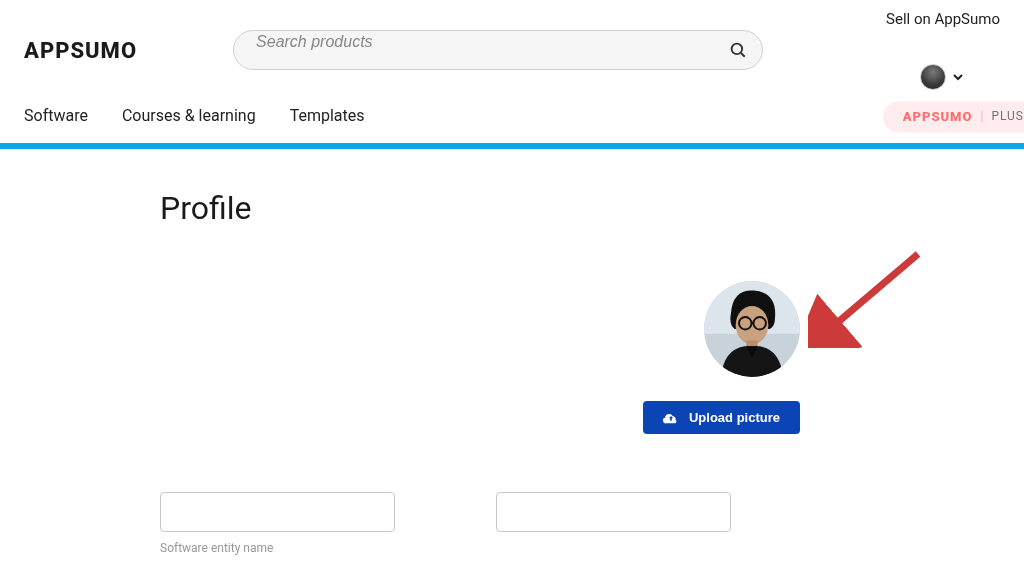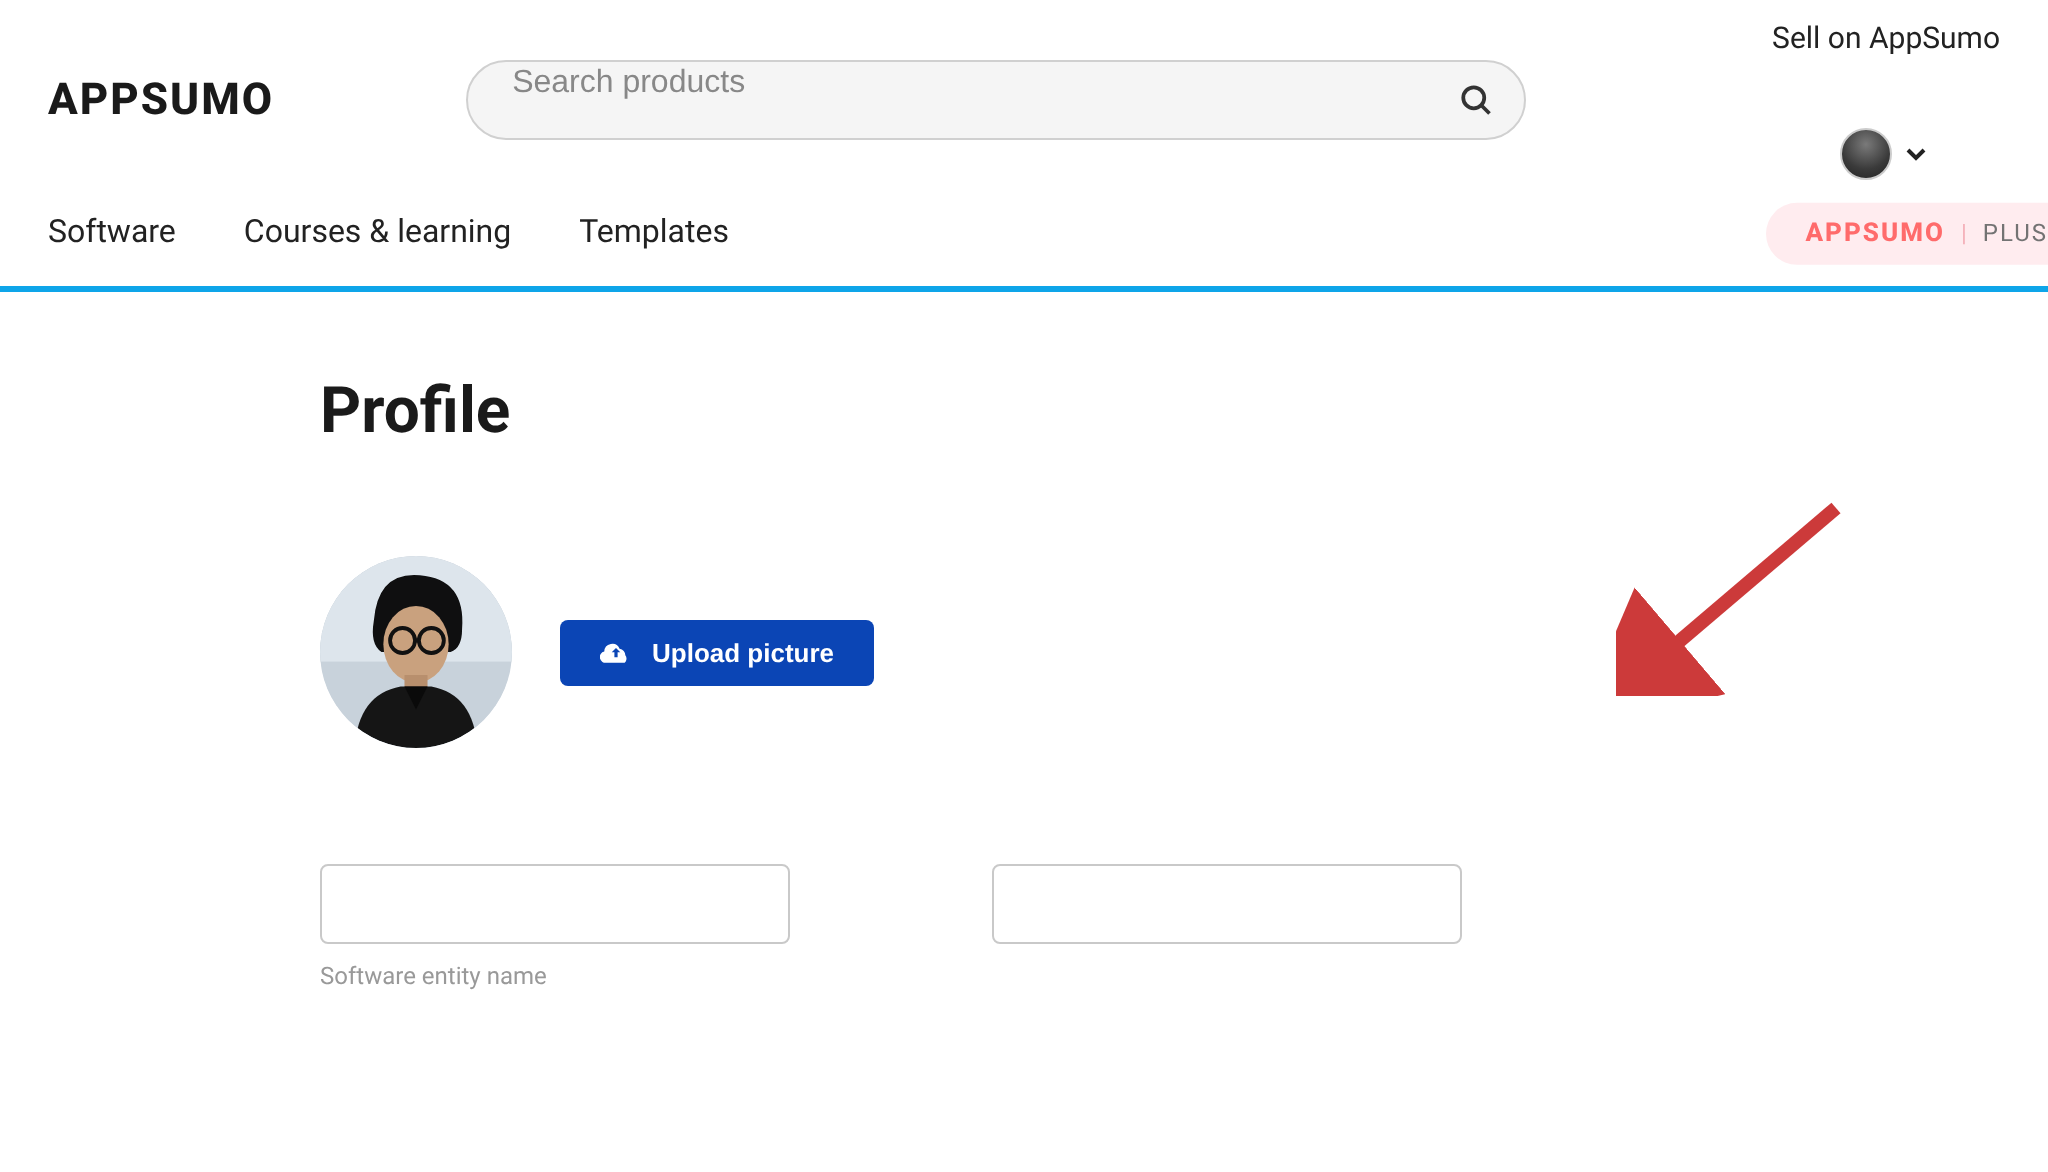--- a/index.html
+++ b/index.html
@@ -34,20 +34,21 @@
   }
   .search-input {
     width: 100%;
     height: 40px;
     border-radius: 999px;
     border: 1px solid #d0d0d0;
     background: #f5f5f5;
     padding: 0 44px 16px 22px;
     font-size: 16px;
     color: #444;
+    font-style: italic;
   }
   .search-input::placeholder { color: #888; }
   .search-icon {
     position: absolute;
     right: 16px;
     top: 50%;
     transform: translateY(-50%);
     width: 18px;
     height: 18px;
     color: #333;
@@ -78,21 +79,21 @@
     border: 1px solid #ccc;
   }
   .chevron { width: 16px; height: 16px; color: #222; }
 
   
   .nav {
     display: flex;
     align-items: center;
     gap: 34px;
     padding: 10px 16px 18px 24px;
-    border-bottom: 3px solid #0ea5e9;
+    border-bottom: 6px solid #0ea5e9;
     position: relative;
   }
   .nav-item {
     font-size: 16px;
     color: #222;
     cursor: pointer;
   }
   .plus-badge {
     position: absolute;
     right: 0;
@@ -120,29 +121,30 @@
     padding: 40px 24px 0 24px;
     display: flex;
     justify-content: center;
   }
   .content {
     width: 640px;
     margin-left: -64px;
   }
   .page-title {
     font-size: 32px;
-    font-weight: 700;
+    font-weight: 400;
     margin-bottom: 54px;
   }
 
   .avatar-row {
     display: flex;
-    align-items: center;
+    align-items: flex-end;
     gap: 24px;
     margin-bottom: 58px;
+    flex-direction: column;
   }
   .big-avatar {
     width: 96px;
     height: 96px;
     border-radius: 50%;
     overflow: hidden;
     background: #d8dfe6;
     position: relative;
   }
   .big-avatar svg { width: 100%; height: 100%; display: block; }

